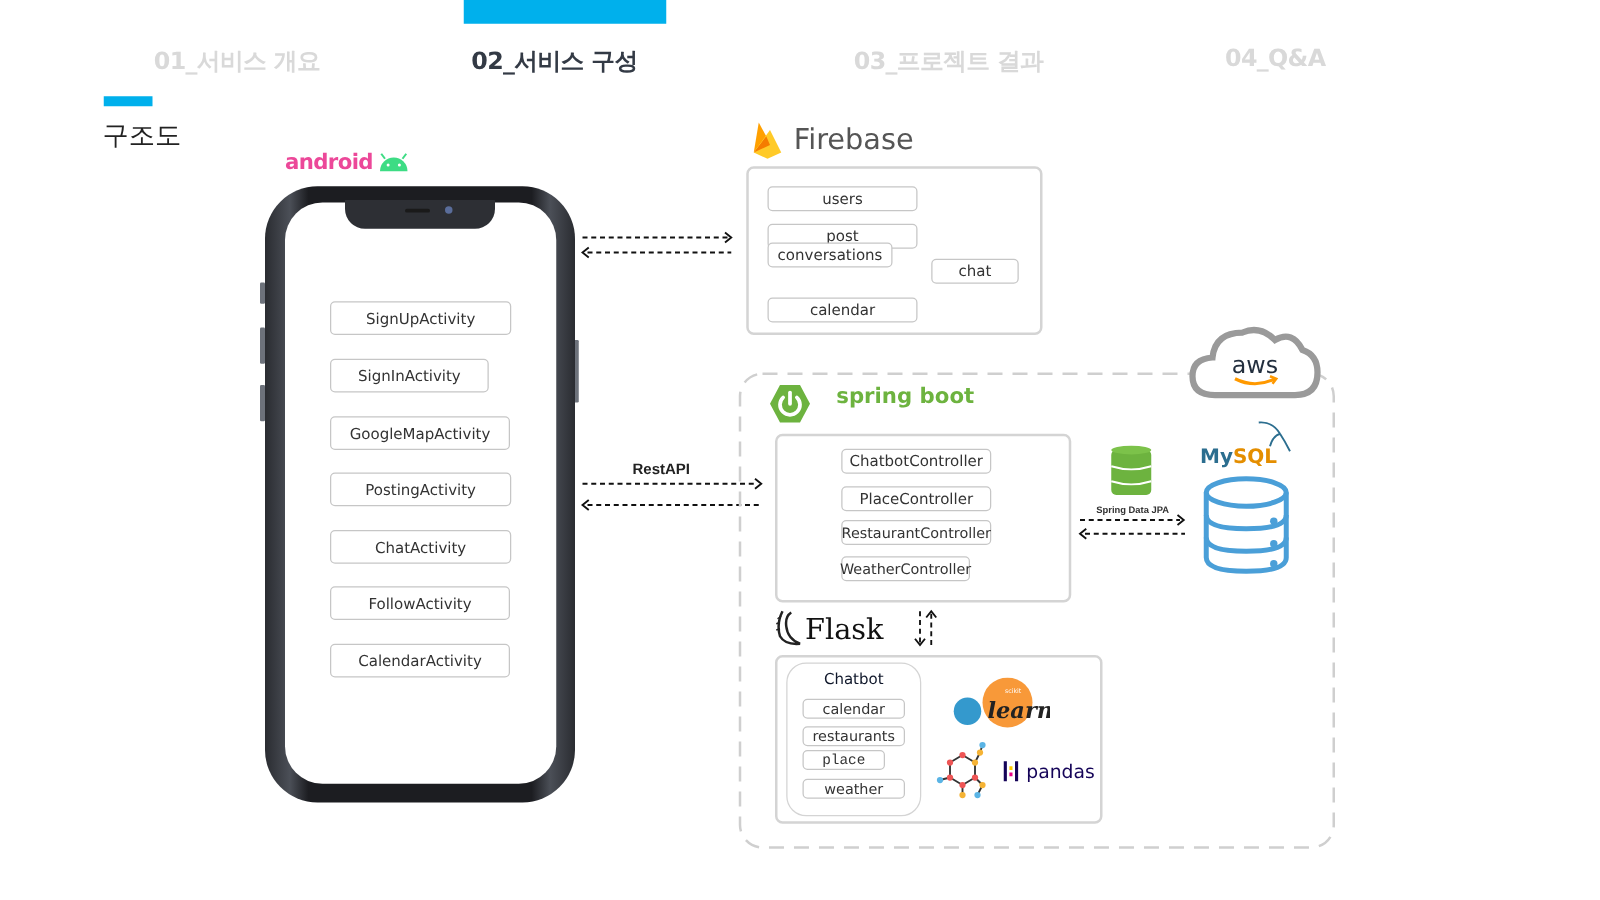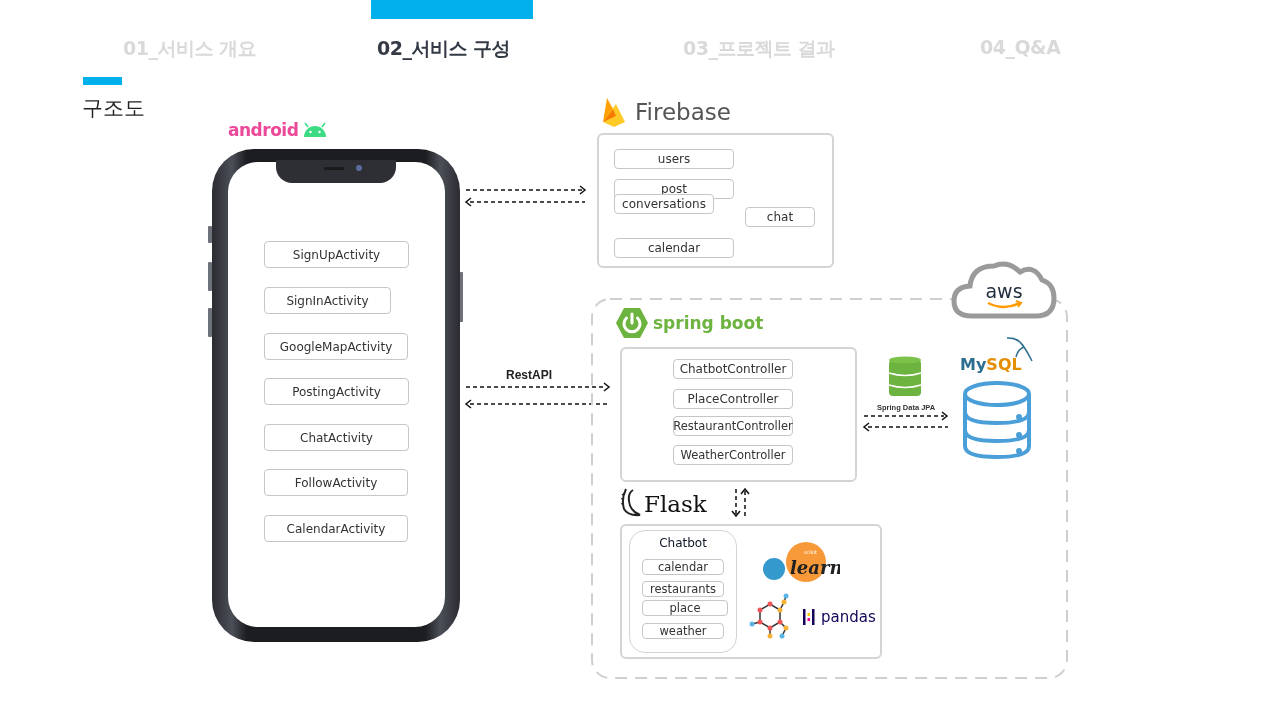--- a/index.html
+++ b/index.html
@@ -109,33 +109,33 @@
 
 <div class="label-sm" style="left:506px; top:368px;">RestAPI</div>
 
 <svg class="abs" style="left:950px; top:256px;" width="108" height="66" viewBox="0 0 108 66">
   <path d="M22 60 Q4 60 4 45 Q4 31 20 30 Q22 10 44 10 Q58 4 70 16 Q84 8 92 24 Q104 28 104 42 Q104 60 86 60 Z" fill="#fff" stroke="#9a9a9a" stroke-width="5"></path>
   <text x="54" y="42" font-size="19" text-anchor="middle" fill="#232f3e" font-family="DejaVu Sans, sans-serif">aws</text>
   <path d="M38 47 Q54 55 70 47" stroke="#ff9900" stroke-width="2.5" fill="none"></path>
   <polyline points="66,45 71,47 68,51" stroke="#ff9900" stroke-width="2" fill="none"></polyline>
 </svg>
 
-<div class="abs" style="left:615px; top:307px; display:flex; align-items:center; gap:4px;">
+<div class="abs" style="left:615px; top:307px; display:flex; gap:20px;">
   <svg width="34" height="32" viewBox="0 0 34 32">
     <polygon points="9,1 25,1 33,16 25,31 9,31 1,16" fill="#6db33f"></polygon>
     <path d="M11.5 11 A8 8 0 1 0 22.5 11" stroke="#fff" stroke-width="3" fill="none" stroke-linecap="round"></path>
     <line x1="17" y1="7" x2="17" y2="16" stroke="#fff" stroke-width="3" stroke-linecap="round"></line>
   </svg>
   <span style="font-size:17px; font-weight:bold; color:#6db33f; font-family:'DejaVu Sans',sans-serif;">spring boot</span>
 </div>
 <div class="box" style="left:620px; top:347px; width:237px; height:135px;"></div>
 <div class="pill" style="left:673px; top:359px; width:120px; height:20px;">ChatbotController</div>
 <div class="pill" style="left:673px; top:389px; width:120px; height:20px;">PlaceController</div>
 <div class="pill sm" style="left:673px; top:416px; width:120px; height:20px;">RestaurantController</div>
-<div class="pill sm" style="left:673px; top:445px; width:120px; height:20px;">WeatherController</div>
+<div class="pill sm" style="left:673px; top:445px; width:103px; height:20px;">WeatherController</div>
 
 <svg class="abs" style="left:888px; top:356px;" width="34" height="44" viewBox="0 0 34 44">
   <rect x="1" y="4" width="32" height="36" rx="4" fill="#6db33f"></rect>
   <ellipse cx="17" cy="4" rx="16" ry="3.5" fill="#7cc24a"></ellipse>
   <path d="M1 17 Q17 22 33 17" stroke="#fff" stroke-width="1.5" fill="none"></path>
   <path d="M1 29 Q17 34 33 29" stroke="#fff" stroke-width="1.5" fill="none"></path>
 </svg>
 <div class="abs" style="left:877px; top:403px; font-size:7.5px; font-weight:bold; color:#333;">Spring Data JPA</div>
 
 <div class="abs" style="left:960px; top:335px; width:78px; height:40px;">
@@ -163,21 +163,21 @@
     <path d="M6 2 Q1 12 4 22 Q8 29 20 28 Q10 24 9 14 Q8 6 13 3" stroke="#222" stroke-width="2" fill="none"></path>
     <path d="M5 6 L2 8 M4 11 L1 12 M4 16 L1 17" stroke="#222" stroke-width="1.2"></path>
   </svg>
   <span style="font-size:23px; color:#111; font-family:'DejaVu Serif',serif;">Flask</span>
 </div>
 <div class="box" style="left:620px; top:524px; width:262px; height:135px;"></div>
 <div class="box" style="left:629px; top:530px; width:108px; height:123px; border-radius:16px; border-width:1.5px;"></div>
 <div class="abs" style="left:629px; top:536px; width:108px; text-align:center; font-size:12px; color:#0f172a; font-family:'DejaVu Sans',sans-serif;">Chatbot</div>
 <div class="pill sm" style="left:642px; top:559px; width:82px; height:16px;">calendar</div>
 <div class="pill sm" style="left:642px; top:581px; width:82px; height:16px;">restaurants</div>
-<div class="pill sm" style="left:642px; top:600px; width:86px; height:16px;">place</div>
+<div class="pill sm" style="left:642px; top:600px; width:66px; height:16px;font-family:Liberation Mono, monospace;">place</div>
 <div class="pill sm" style="left:642px; top:623px; width:82px; height:16px;">weather</div>
 
 <svg class="abs" style="left:760px; top:542px;" width="80" height="42" viewBox="0 0 80 42">
   <ellipse cx="14" cy="27" rx="11" ry="11" fill="#3499cd"></ellipse>
   <ellipse cx="46" cy="20" rx="20" ry="20" fill="#f89939"></ellipse>
   <text x="44" y="12" font-size="5" fill="#fff" font-family="DejaVu Sans, sans-serif">scikit</text>
   <text x="30" y="32" font-size="18" font-style="italic" font-weight="bold" fill="#222" font-family="DejaVu Serif, serif">learn</text>
 </svg>
 
 <svg class="abs" style="left:748px; top:592px;" width="48" height="50" viewBox="0 0 48 50">

